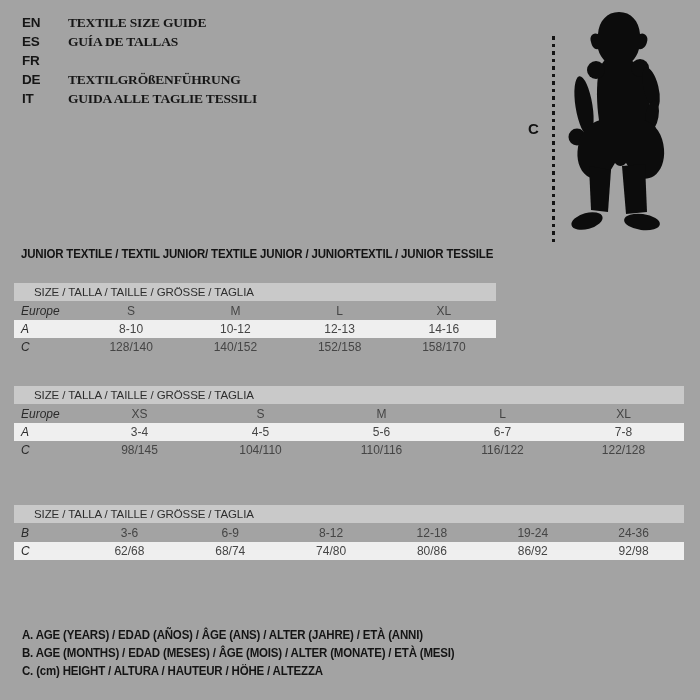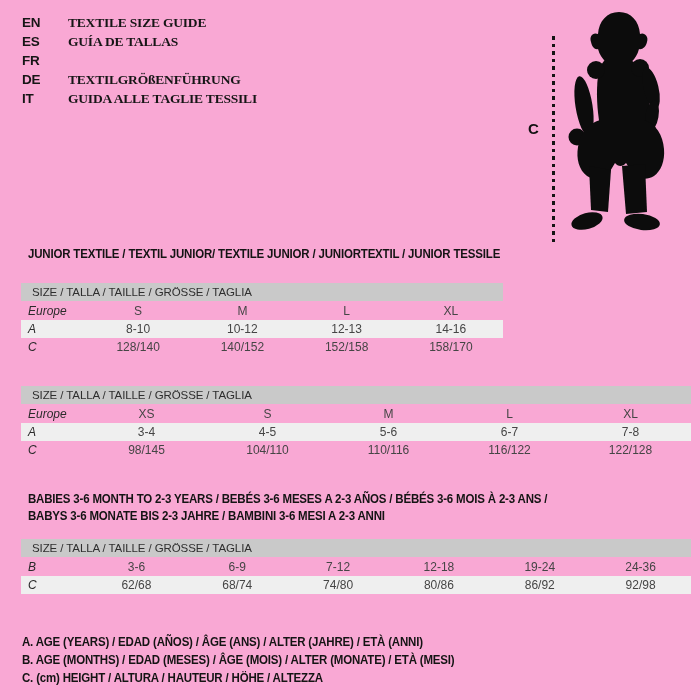--- a/index.html
+++ b/index.html
@@ -1,58 +1,58 @@
 <!DOCTYPE html>
 <html><head>
 <meta charset="utf-8">
 <style>
   * { margin: 0; padding: 0; box-sizing: border-box; }
   html, body { width: 700px; height: 700px; background: #ffffff; overflow: hidden; }
   body { font-family: "Liberation Sans", sans-serif; color: #1a1a1a; position: relative; }
 
-  .page { position: absolute; inset: 0; background: #f9a8d4; }
+  .page { position: absolute; inset: 0; background: #a3a3a3; }
 
   
   .lang-list { position: absolute; left: 22px; top: 13px; }
   .lang-row { display: flex; height: 19px; align-items: center; }
   .lang-code { width: 46px; font-weight: bold; font-size: 13.5px; letter-spacing: -0.2px; color: #161616; }
   .lang-label { font-weight: bold; font-size: 13.5px; letter-spacing: -0.2px; color: #161616; white-space: nowrap; font-family: Liberation Serif, serif; }
 
   
   .dash-line { position: absolute; left: 552px; top: 36px; width: 3px; height: 210px;
     background: repeating-linear-gradient(to bottom, #141414 0 3.5px, transparent 3.5px 7.5px); }
   .c-label { position: absolute; left: 528px; top: 120px; font-weight: bold; font-size: 15px; color: #111; }
   .baby-svg { position: absolute; left: 558px; top: 8px; }
 
   
-  .section { position: absolute; left: 21px; }
+  .section { position: absolute; left: 14px; }
   .section-junior { top: 246px; width: 482px; }
   .section-children { top: 369px; width: 670px; }
   .section-babies { top: 491px; width: 670px; }
 
   .sec-title { padding-left: 7px; }
   .title-line { font-weight: bold; font-size: 12.5px; line-height: 17px; color: #141414;
     letter-spacing: -0.2px; white-space: nowrap; transform: scaleX(0.92); transform-origin: left center; }
   .title-line sub { font-size: 8.5px; vertical-align: -2px; }
 
   .size-table { width: 100%; }
   .section-junior .size-table { margin-top: 20px; }
   .section-children .size-table { margin-top: 17px; }
   .section-babies .size-table { margin-top: 14px; }
 
   .thdr { height: 18px; background: #c9c9c9; color: #2e2e2e; font-size: 11.5px;
-    line-height: 18px; padding-left: 11px; letter-spacing: -0.1px; margin-bottom: 1px;
+    line-height: 18px; padding-left: 20px; letter-spacing: -0.1px; margin-bottom: 1px;
     transform-origin: left center; white-space: nowrap; }
   .trow { display: flex; height: 18px; align-items: center; }
   .trows .trow:nth-child(even) { background: #efefef; }
   .tlabel { width: 65px; padding-left: 7px; font-size: 12px; color: #2b2b2b; font-style: italic; }
   .tcell { flex: 1; text-align: center; font-size: 12px; color: #454545; }
 
   
-  .footnotes { position: absolute; left: 22px; top: 626px; margin-top: 7px; }
+  .footnotes { position: absolute; left: 22px; top: 626px; }
   .fn-line { font-weight: bold; font-size: 12.5px; line-height: 18px; color: #141414;
     letter-spacing: -0.2px; white-space: nowrap; transform: scaleX(0.92); transform-origin: left center; }
 </style>
 </head>
 <body>
 
 <div class="page">
 
   <div class="lang-list" id="langList">
       <div class="lang-row">
@@ -168,32 +168,28 @@
               <span class="tcell">98/145</span>
               <span class="tcell">104/110</span>
               <span class="tcell">110/116</span>
               <span class="tcell">116/122</span>
               <span class="tcell">122/128</span>
             </div>
           </div>
         </div>
       </div>
       <div class="section section-babies">
-        <div class="sec-title">
-          <div class="title-line"><span>BABIES 3-6 MONTH TO 2-3 YEARS / BEBÉS 3-6 MESES A 2-3 AÑOS / BÉBÉS 3-6 MOIS À 2-3 ANS /</span></div>
-          <div class="title-line"><span>BABYS 3-6 MONATE BIS 2-3 JAHRE / BAMBINI 3-6 MESI A 2-3 ANNI</span></div>
-        </div>
         <div class="size-table">
           <div class="thdr">SIZE / TALLA / TAILLE / GRÖSSE / TAGLIA</div>
           <div class="trows">
             <div class="trow">
               <span class="tlabel">B</span>
               <span class="tcell">3-6</span>
               <span class="tcell">6-9</span>
-              <span class="tcell">7-12</span>
+              <span class="tcell">8-12</span>
               <span class="tcell">12-18</span>
               <span class="tcell">19-24</span>
               <span class="tcell">24-36</span>
             </div>
             <div class="trow">
               <span class="tlabel">C</span>
               <span class="tcell">62/68</span>
               <span class="tcell">68/74</span>
               <span class="tcell">74/80</span>
               <span class="tcell">80/86</span>

